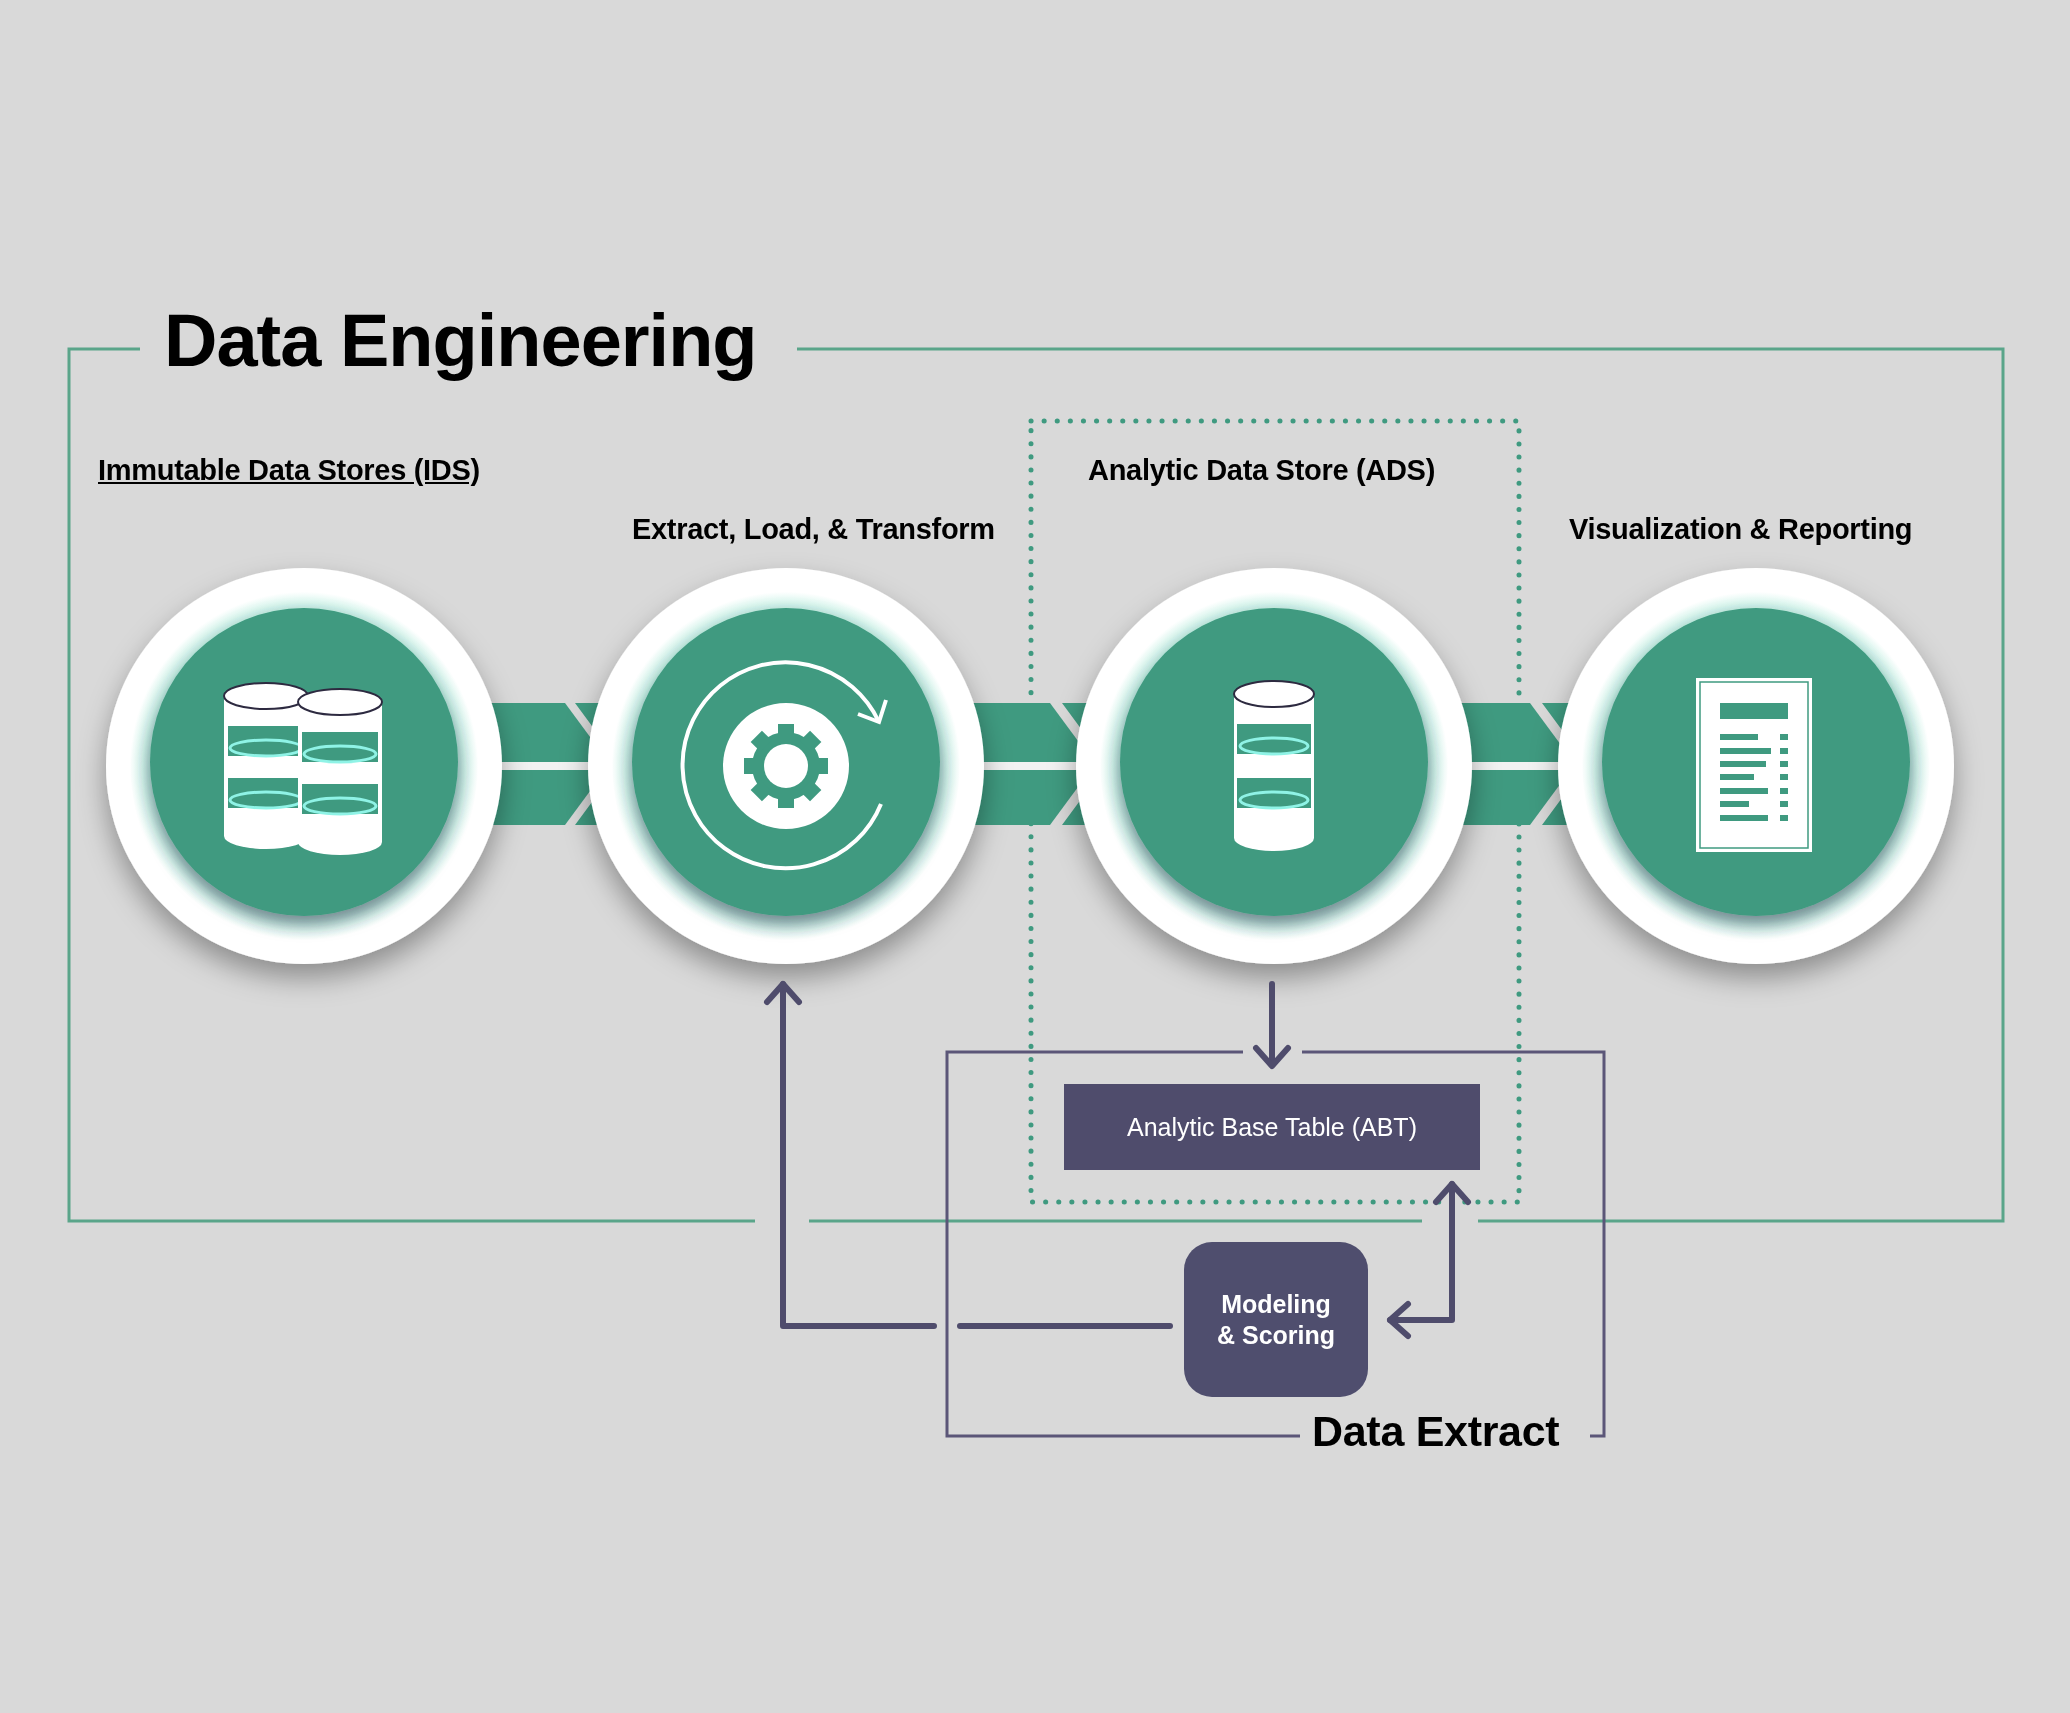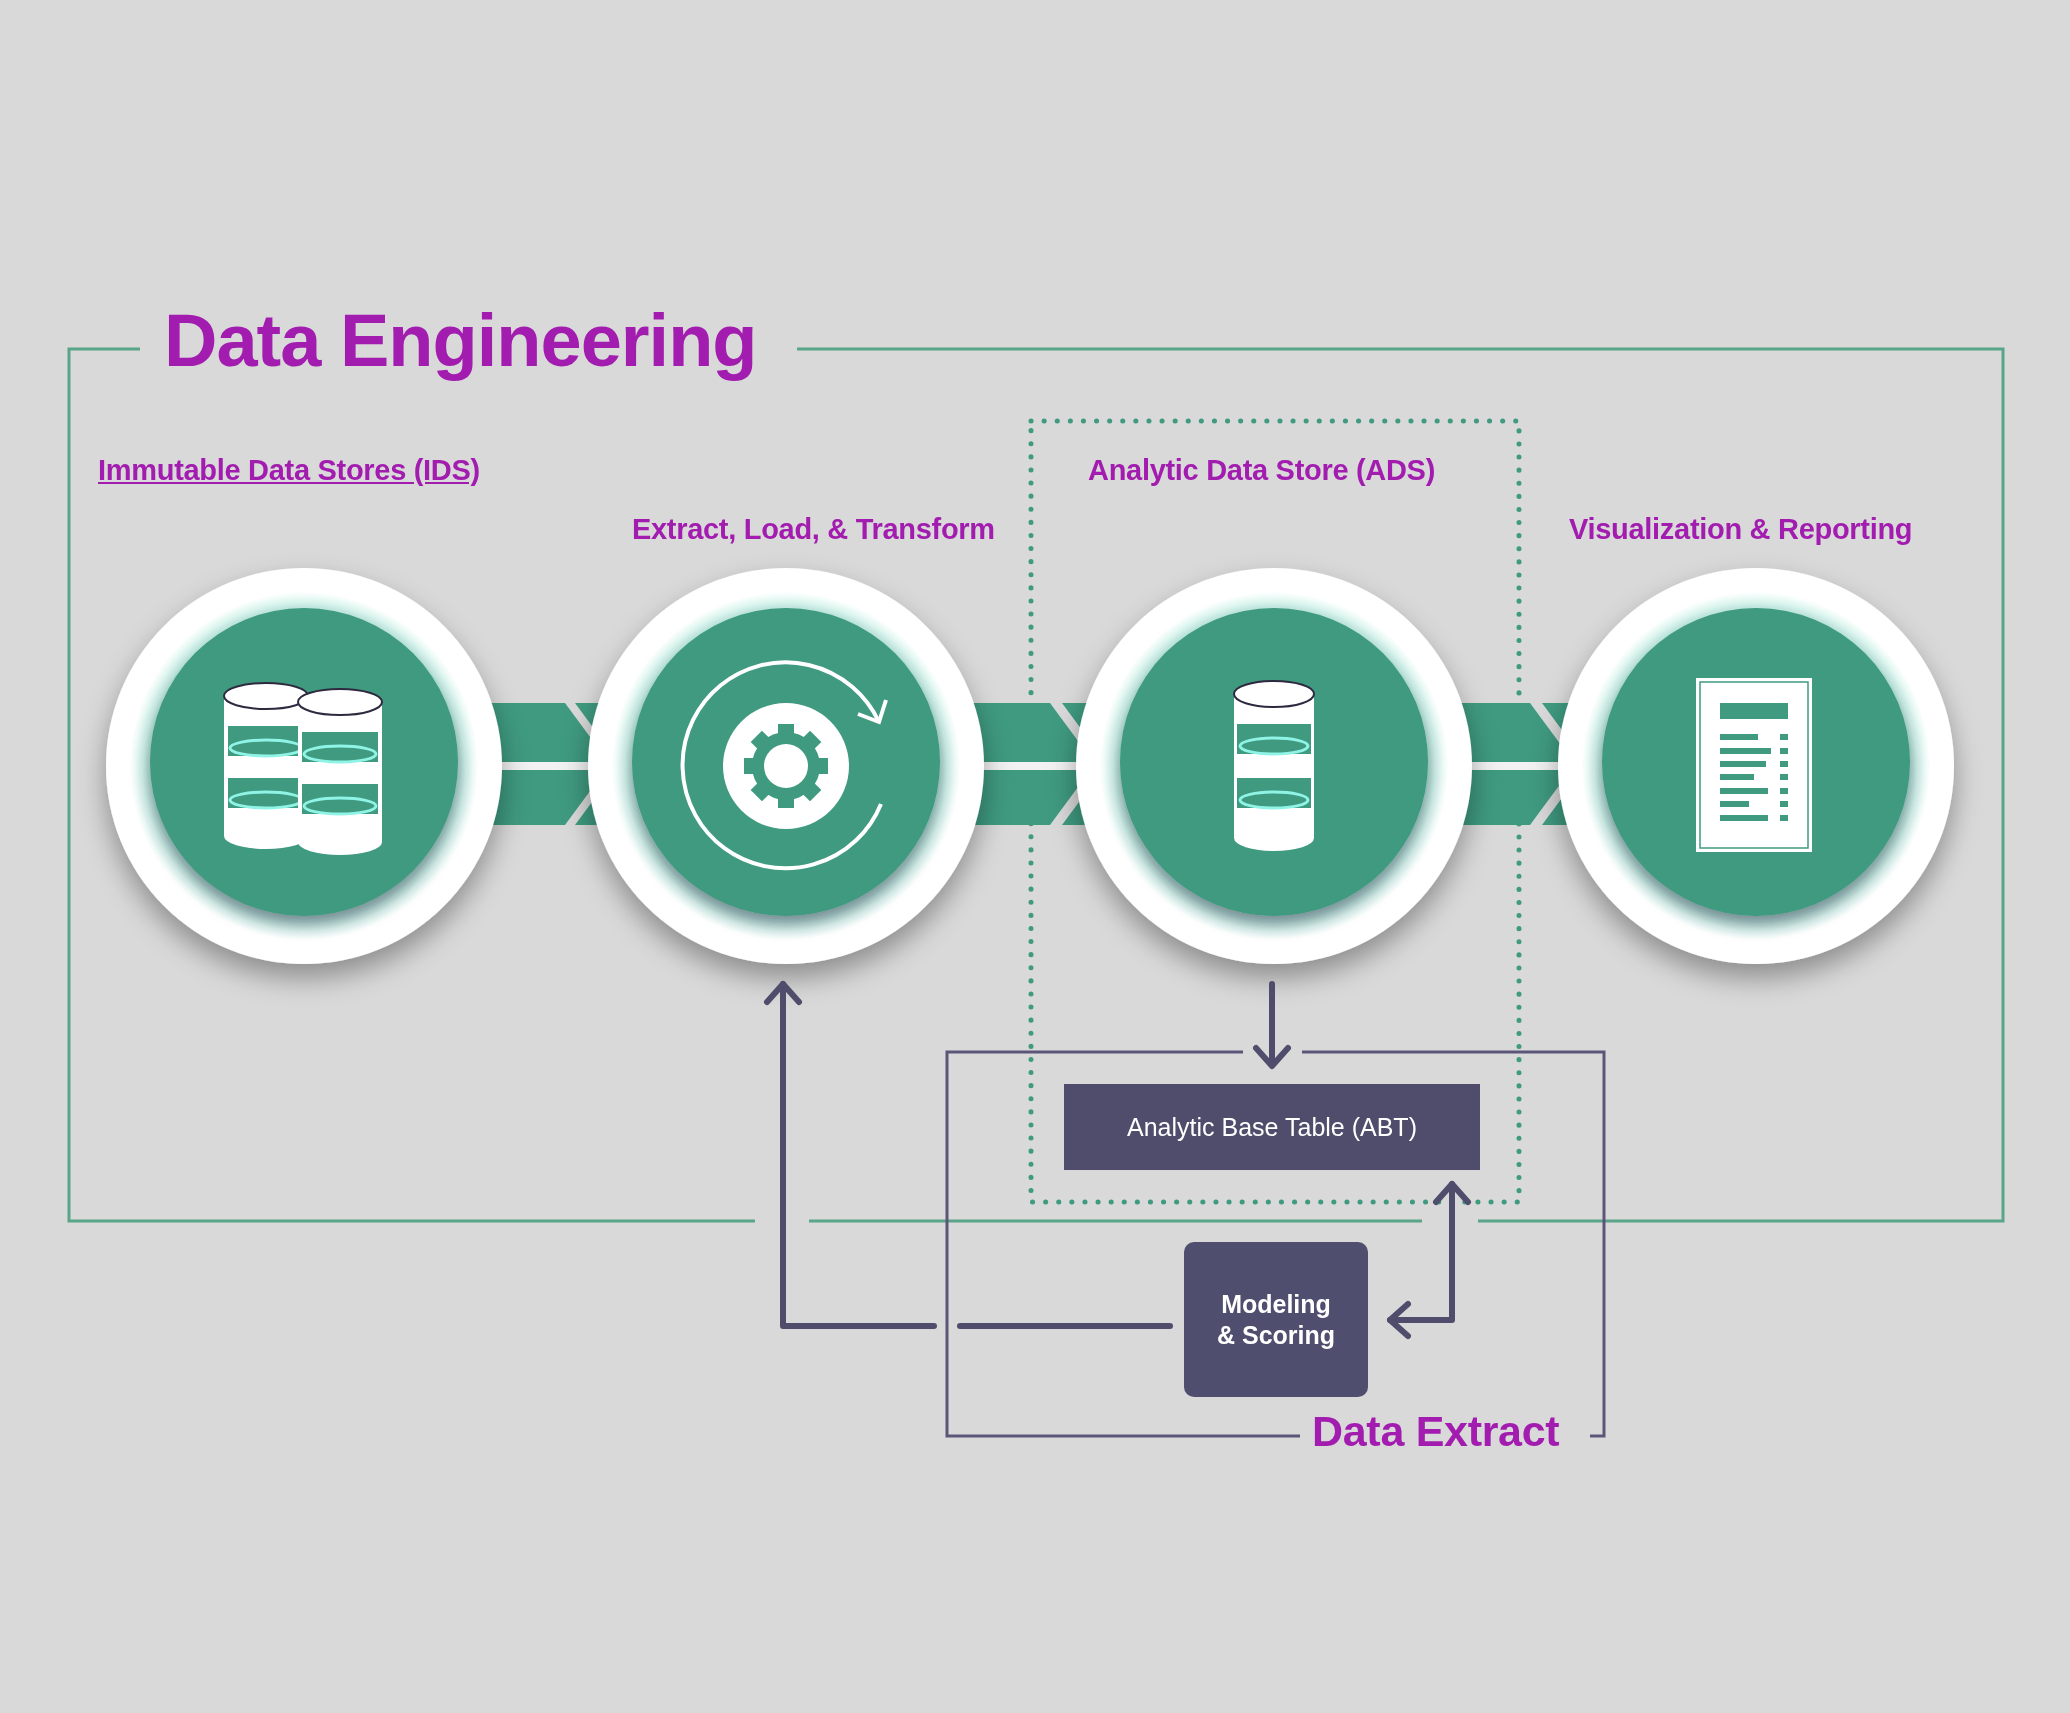--- a/index.html
+++ b/index.html
@@ -6,21 +6,21 @@
   body {
     width: 2070px; height: 1713px;
     background: #d9d9d9;
     position: relative;
     overflow: hidden;
     font-family: "Liberation Sans", "DejaVu Sans", sans-serif;
   }
   #diagram { position: absolute; left: 0; top: 0; }
   .lbl {
     position: absolute;
-    color: #a21caf;
+    color: #000000;
     font-weight: bold;
     white-space: nowrap;
     letter-spacing: -0.3px;
   }
   #title-de {
     left: 154px; top: 296px;
     font-size: 74px;
     letter-spacing: -1px;
     background: #d9d9d9;
     padding: 0 10px;
@@ -37,21 +37,21 @@
     left: 1064px; top: 1084px; width: 416px; height: 86px;
     background: #4f4c6c;
     color: #ffffff;
     display: flex; align-items: center; justify-content: center;
     font-size: 25px; font-weight: normal;
   }
   #model-box {
     position: absolute;
     left: 1184px; top: 1242px; width: 184px; height: 155px;
     background: #4f4e6e;
-    border-radius: 10px;
+    border-radius: 28px;
     color: #ffffff;
     display: flex; flex-direction: column; justify-content: center;
     font-size: 25px; font-weight: bold; line-height: 31px;
     text-align: center;
   }
   #title-ds {
     position: absolute;
     left: 1306px; top: 1405px;
     font-size: 43px;
     line-height: 52px;

